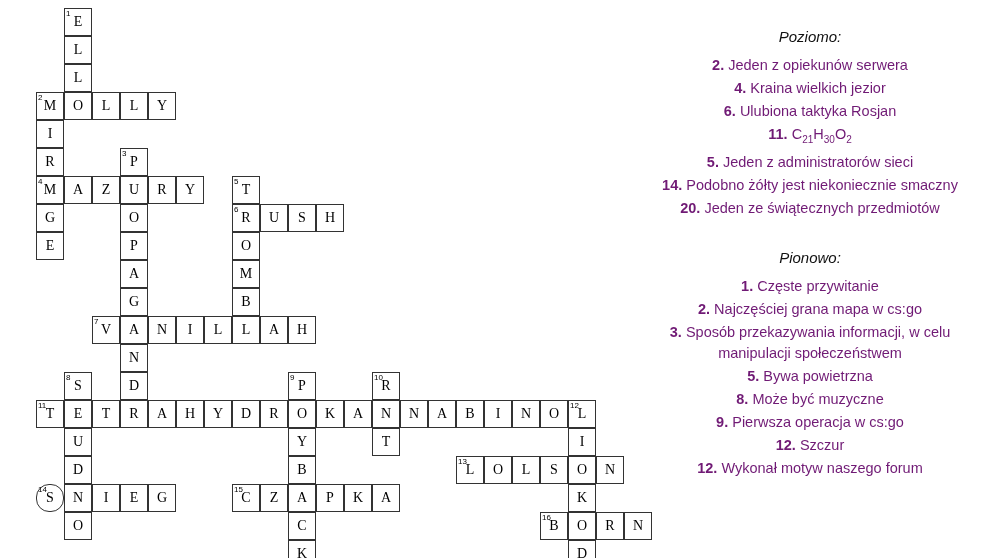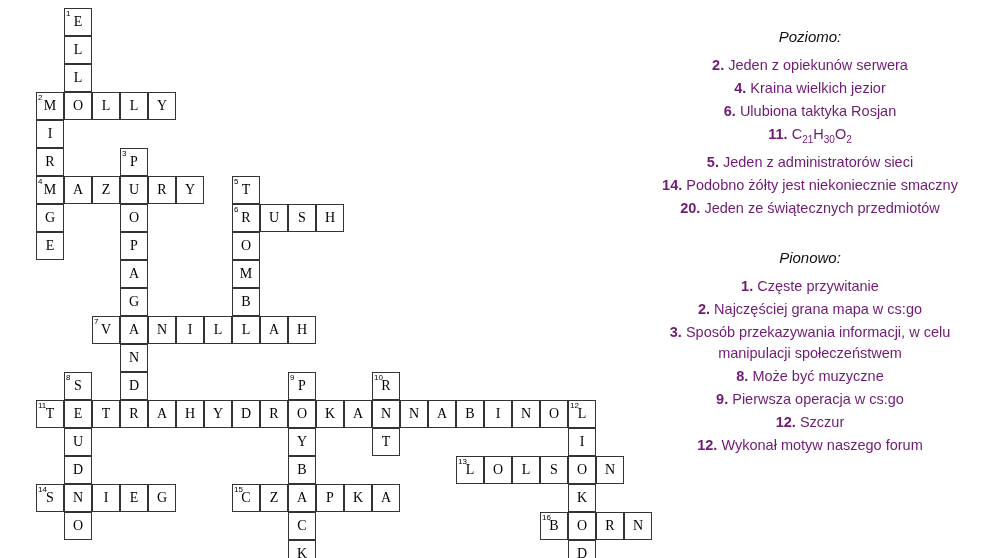--- a/index.html
+++ b/index.html
@@ -330,21 +330,21 @@
     </div>
     <div class="cell" style="left: 540px; top: 456px;">
       <span class="letter">S</span>
     </div>
     <div class="cell" style="left: 568px; top: 456px;">
       <span class="letter">O</span>
     </div>
     <div class="cell" style="left: 596px; top: 456px;">
       <span class="letter">N</span>
     </div>
-    <div class="cell" style="left: 36px; top: 484px;">
+    <div class="cell" style="left: 36px; top: 484px; border-radius: 13px;">
       <span class="num">14</span>
       <span class="letter">S</span>
     </div>
     <div class="cell" style="left: 64px; top: 484px;">
       <span class="letter">N</span>
     </div>
     <div class="cell" style="left: 92px; top: 484px;">
       <span class="letter">I</span>
     </div>
     <div class="cell" style="left: 120px; top: 484px;">
@@ -412,18 +412,19 @@
       <li class="clue-item"><span class="clue-num">5.</span> <span>Jeden z administratorów sieci</span></li>
       <li class="clue-item"><span class="clue-num">14.</span> <span>Podobno żółty jest niekoniecznie smaczny</span></li>
       <li class="clue-item"><span class="clue-num">20.</span> <span>Jeden ze świątecznych przedmiotów</span></li>
     </ul>
   <div class="clue-gap"></div>
   <div class="clue-heading">Pionowo:</div>
   <ul class="clue-list" id="down-list">
       <li class="clue-item"><span class="clue-num">1.</span> <span>Częste przywitanie</span></li>
       <li class="clue-item"><span class="clue-num">2.</span> <span>Najczęściej grana mapa w cs:go</span></li>
       <li class="clue-item"><span class="clue-num">3.</span> <span>Sposób przekazywania informacji, w celu manipulacji społeczeństwem</span></li>
+      <li class="clue-item"><span class="clue-num">5.</span> <span>Bywa powietrzna</span></li>
       <li class="clue-item"><span class="clue-num">8.</span> <span>Może być muzyczne</span></li>
       <li class="clue-item"><span class="clue-num">9.</span> <span>Pierwsza operacja w cs:go</span></li>
       <li class="clue-item"><span class="clue-num">12.</span> <span>Szczur</span></li>
       <li class="clue-item"><span class="clue-num">12.</span> <span>Wykonał motyw naszego forum</span></li>
     </ul>
 </div>
 
 </body></html>

